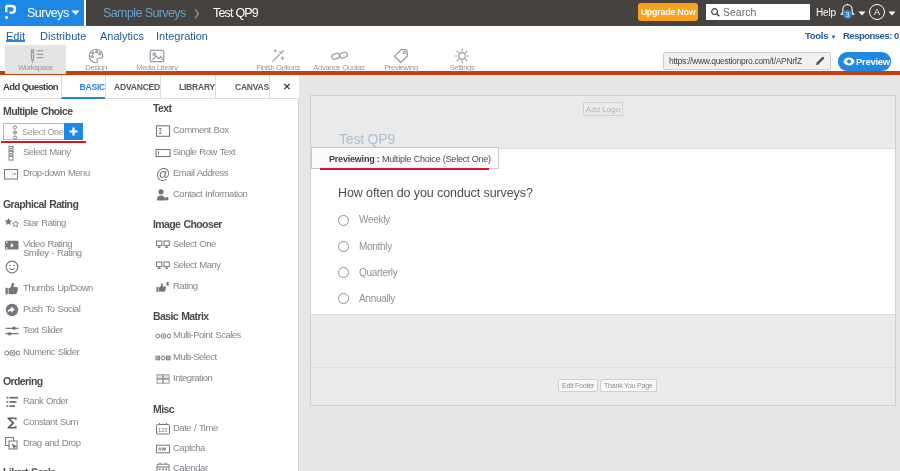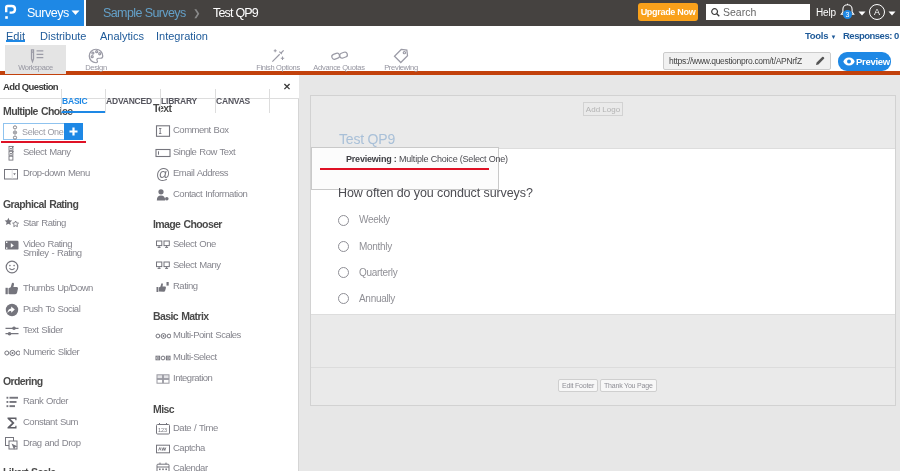--- a/index.html
+++ b/index.html
@@ -14,31 +14,31 @@
 
 #navrow{position:absolute;left:0;top:26px;width:900px;height:19px;background:#fff}
 .nav{position:absolute;top:0;height:19px;line-height:20px;font-size:11px;color:#1e5a99}
 
 #toolbar{position:absolute;left:0;top:45px;width:900px;height:30px;background:#fff;border-bottom:4px solid #c2410c}
 .tool{position:absolute;top:0;height:29px;text-align:center}
 .tool .lbl{position:absolute;bottom:2px;left:0;width:100%;font-size:7.5px;color:#9595a0;letter-spacing:-0.3px;white-space:nowrap}
 .tool svg{position:absolute;top:2px;left:50%;margin-left:-9px}
 
 #tabrow{position:absolute;left:0;top:75px;width:299px;height:24px;background:#fff;border-bottom:1px solid #ddd;z-index:5}
-.tab{position:absolute;top:14px;height:24px;line-height:24px;text-align:left;font-size:8.5px;font-weight:bold;color:#55555e;border-left:1px solid #ddd;letter-spacing:-0.2px}
+.tab{position:absolute;top:0;height:24px;line-height:24px;text-align:right;font-size:8.5px;font-weight:bold;color:#55555e;border-left:1px solid #ddd;letter-spacing:-0.2px}
 
 #leftpanel{position:absolute;left:0;top:75px;width:299px;height:396px;background:#fff;border-right:1px solid #d5d5d5}
 .sechead{position:absolute;font-size:10.5px;font-weight:bold;color:#4a4a4a;white-space:nowrap;letter-spacing:-0.6px;word-spacing:0.8px}
 .item{position:absolute;font-size:9.5px;color:#85858d;white-space:nowrap;letter-spacing:-0.5px;word-spacing:0.8px}
 .icon{position:absolute;width:16px;height:16px}
 
 #rightarea{position:absolute;left:299px;top:75px;width:601px;height:396px;background:#e7e7e7}
 #panel{position:absolute;left:310px;top:95px;width:586px;height:311px;background:#eaeaea;border:1px solid #d2d2d2}
 #card{position:absolute;left:311px;top:148px;width:584px;height:167px;background:#fff;border-top:1px solid #ddd;border-bottom:1px solid #ddd}
-#prevbox{position:absolute;left:311px;top:147px;width:188px;height:43px;background:#fcfcfc;border:1px solid #c9c9c9;font-size:9px;color:#4a4a50;line-height:23px;padding-left:34px;white-space:nowrap;letter-spacing:-0.2px}
+#prevbox{position:absolute;left:311px;top:147px;width:188px;height:22px;background:#fcfcfc;border:1px solid #c9c9c9;font-size:9px;color:#4a4a50;line-height:23px;padding-left:17px;white-space:nowrap;letter-spacing:-0.2px}
 .radio{position:absolute;width:11px;height:11px;border:1.5px solid #8f8f96;border-radius:50%;background:#fff}
 .rlabel{position:absolute;font-size:10px;color:#909096;letter-spacing:-0.3px}
 #lpitems{position:absolute;left:0;top:1px;width:0;height:0}
 .footbtn{position:absolute;height:13px;line-height:12px;border:1px solid #cfcfcf;background:#f7f7f7;font-size:7px;color:#8f8f96;padding:0 3px;border-radius:2px;white-space:nowrap;letter-spacing:-0.2px}
 </style>
 </head>
 <body>
 
 <div id="topbar">
   <div id="blueblock">
@@ -98,20 +98,28 @@
   <div class="tool" style="left:66px;width:60px">
     <svg width="18" height="18" viewBox="0 0 16 16" fill="none" stroke="#9b9ba6" stroke-width="1.1">
       <path d="M8 2 a6 6 0 1 0 0 12 c1.5 0 1.5-1.3 1-2 c-0.6-0.9 0-2 1.2-2 h1.8 c1.3 0 2-0.8 2-2 c0-3.3-2.7-6-6-6 z"></path>
       <circle cx="5.2" cy="5.4" r="0.9"></circle>
         <circle cx="8.6" cy="4.2" r="0.9"></circle>
         <circle cx="11.3" cy="6" r="0.9"></circle>
         <circle cx="4.6" cy="8.6" r="0.9"></circle>
     </svg>
     <div class="lbl">Design</div>
   </div>
+  <div class="tool" style="left:126px;width:62px">
+    <svg width="18" height="18" viewBox="0 0 16 16" fill="none" stroke="#9b9ba6" stroke-width="1.1">
+      <rect x="2" y="3" width="12" height="10" rx="1"></rect>
+      <circle cx="5.5" cy="6.3" r="1.1"></circle>
+      <path d="M4 11.5 l3.2-3.5 l2.3 2.3 l1.8-1.8 l2.2 3"></path>
+    </svg>
+    <div class="lbl">Media Library</div>
+  </div>
   <div class="tool" style="left:249px;width:58px">
     <svg width="18" height="18" viewBox="0 0 16 16" fill="none" stroke="#9b9ba6" stroke-width="1.1">
       <path d="M9.5 6.5 L3 13 M10.5 5.5 l2.5 -2.5"></path>
       <path d="M9.2 4.2 l2.2 2.2" stroke-width="1"></path>
       <path d="M12 8.5 v3 M10.5 10 h3 M5.5 2 v2.6 M4.2 3.3 h2.6" stroke-width="0.9"></path>
     </svg>
     <div class="lbl">Finish Options</div>
   </div>
   <div class="tool" style="left:307px;width:64px">
     <svg width="19" height="18" viewBox="0 0 17 16" fill="none" stroke="#9b9ba6" stroke-width="1.1">
@@ -119,20 +127,27 @@
       <rect x="8.5" y="5" width="7" height="4.5" rx="2.2" transform="rotate(-20 12 7)"></rect>
     </svg>
     <div class="lbl">Advance Quotas</div>
   </div>
   <div class="tool" style="left:371px;width:60px">
     <svg width="18" height="18" viewBox="0 0 16 16" fill="none" stroke="#9b9ba6" stroke-width="1.1">
       <path d="M8.2 2.2 l5 0.6 l0.6 5 l-6 6 l-5.6 -5.6 z"></path>
       <circle cx="11" cy="5" r="1"></circle>
     </svg>
     <div class="lbl">Previewing</div>
+  </div>
+  <div class="tool" style="left:431px;width:62px">
+    <svg width="18" height="18" viewBox="0 0 16 16" fill="none" stroke="#9b9ba6" stroke-width="1.1">
+      <circle cx="8" cy="8" r="3"></circle>
+      <path d="M8 1.5 v2.2 M8 12.3 v2.2 M1.5 8 h2.2 M12.3 8 h2.2 M3.4 3.4 l1.6 1.6 M11 11 l1.6 1.6 M12.6 3.4 L11 5 M5 11 l-1.6 1.6"></path>
+    </svg>
+    <div class="lbl">Settings</div>
   </div>
 </div>
 <div class="abs" style="left:663px;top:52px;width:168px;height:18px;background:#f1f1f1;border:1px solid #ccc;border-radius:2px">
     <span style="position:absolute;left:5px;top:0;font-size:8.5px;color:#444;line-height:17px;letter-spacing:-0.3px">https://www.questionpro.com/t/APNrfZ</span>
     <svg width="10" height="10" viewBox="0 0 10 10" style="position:absolute;right:5px;top:3px">
       <path d="M1 9 l0.6-2.4 L7.2 1 a0.9 0.9 0 0 1 1.3 0 l0.5 0.5 a0.9 0.9 0 0 1 0 1.3 L3.4 8.4 z" fill="#555"></path>
     </svg>
   </div>
 <div class="abs" style="left:838px;top:52px;width:53px;height:19px;background:#1e88e5;border-radius:9px">
     <svg width="12" height="9" viewBox="0 0 12 9" style="position:absolute;left:5px;top:5px">

